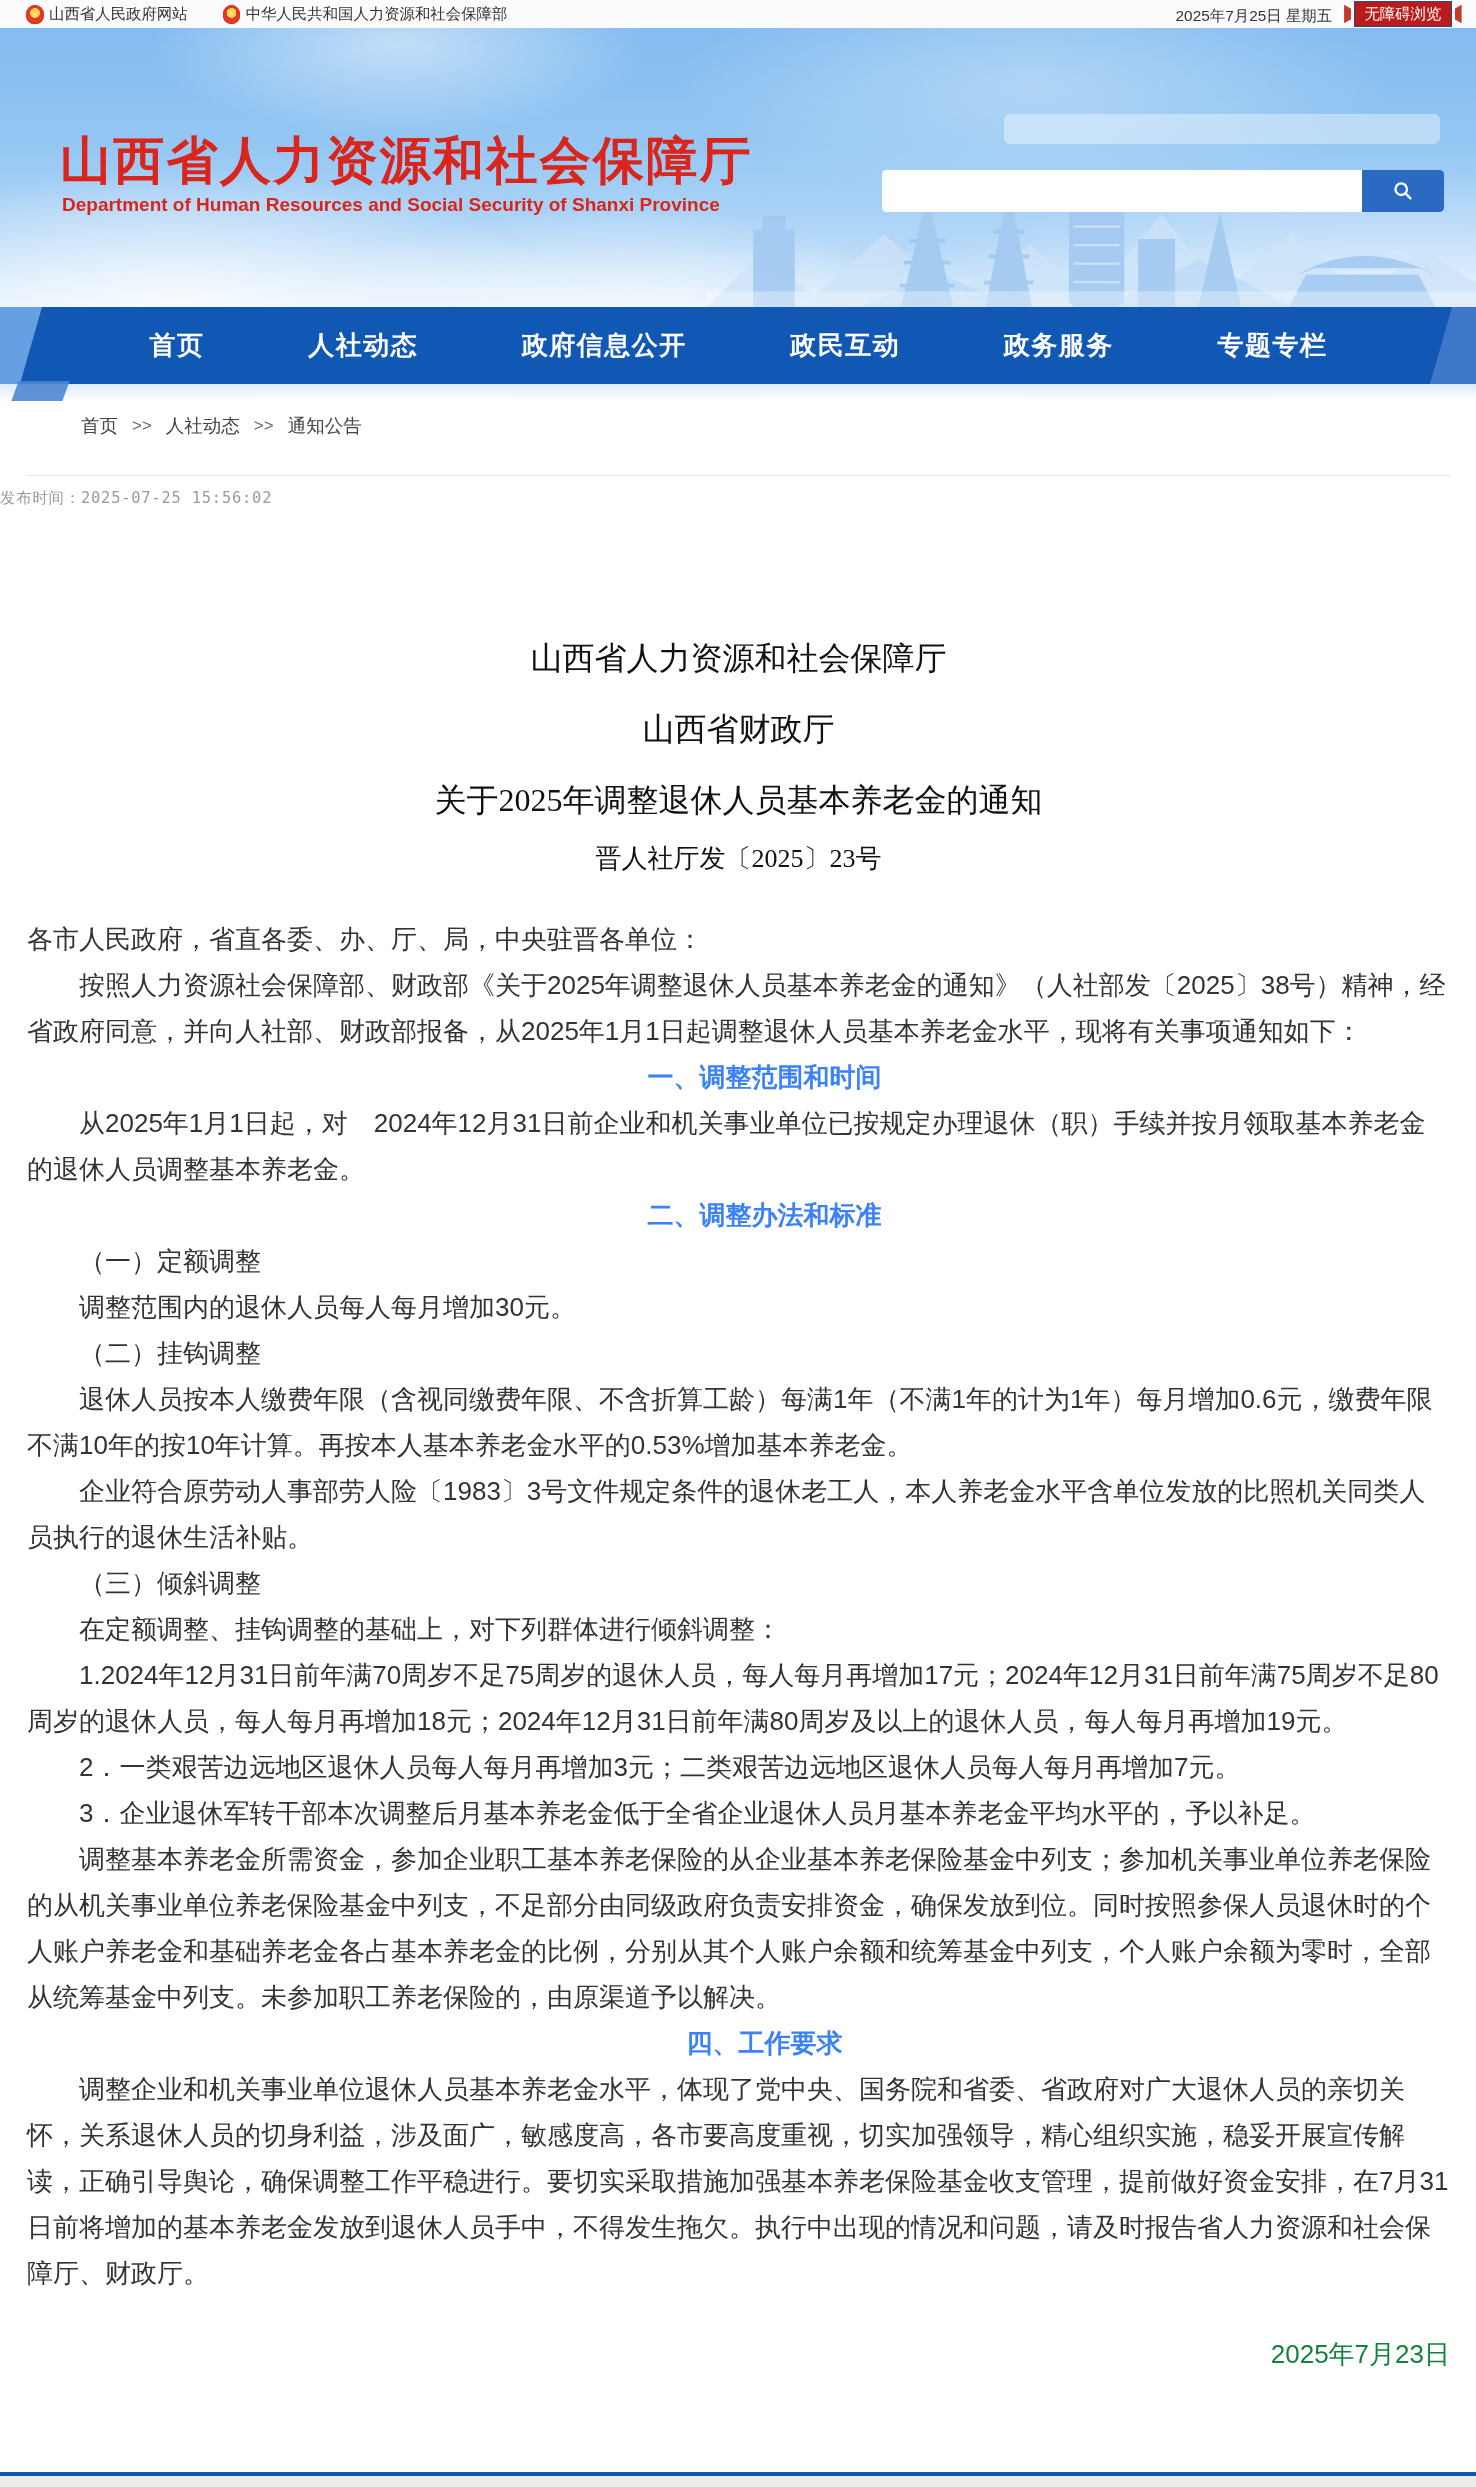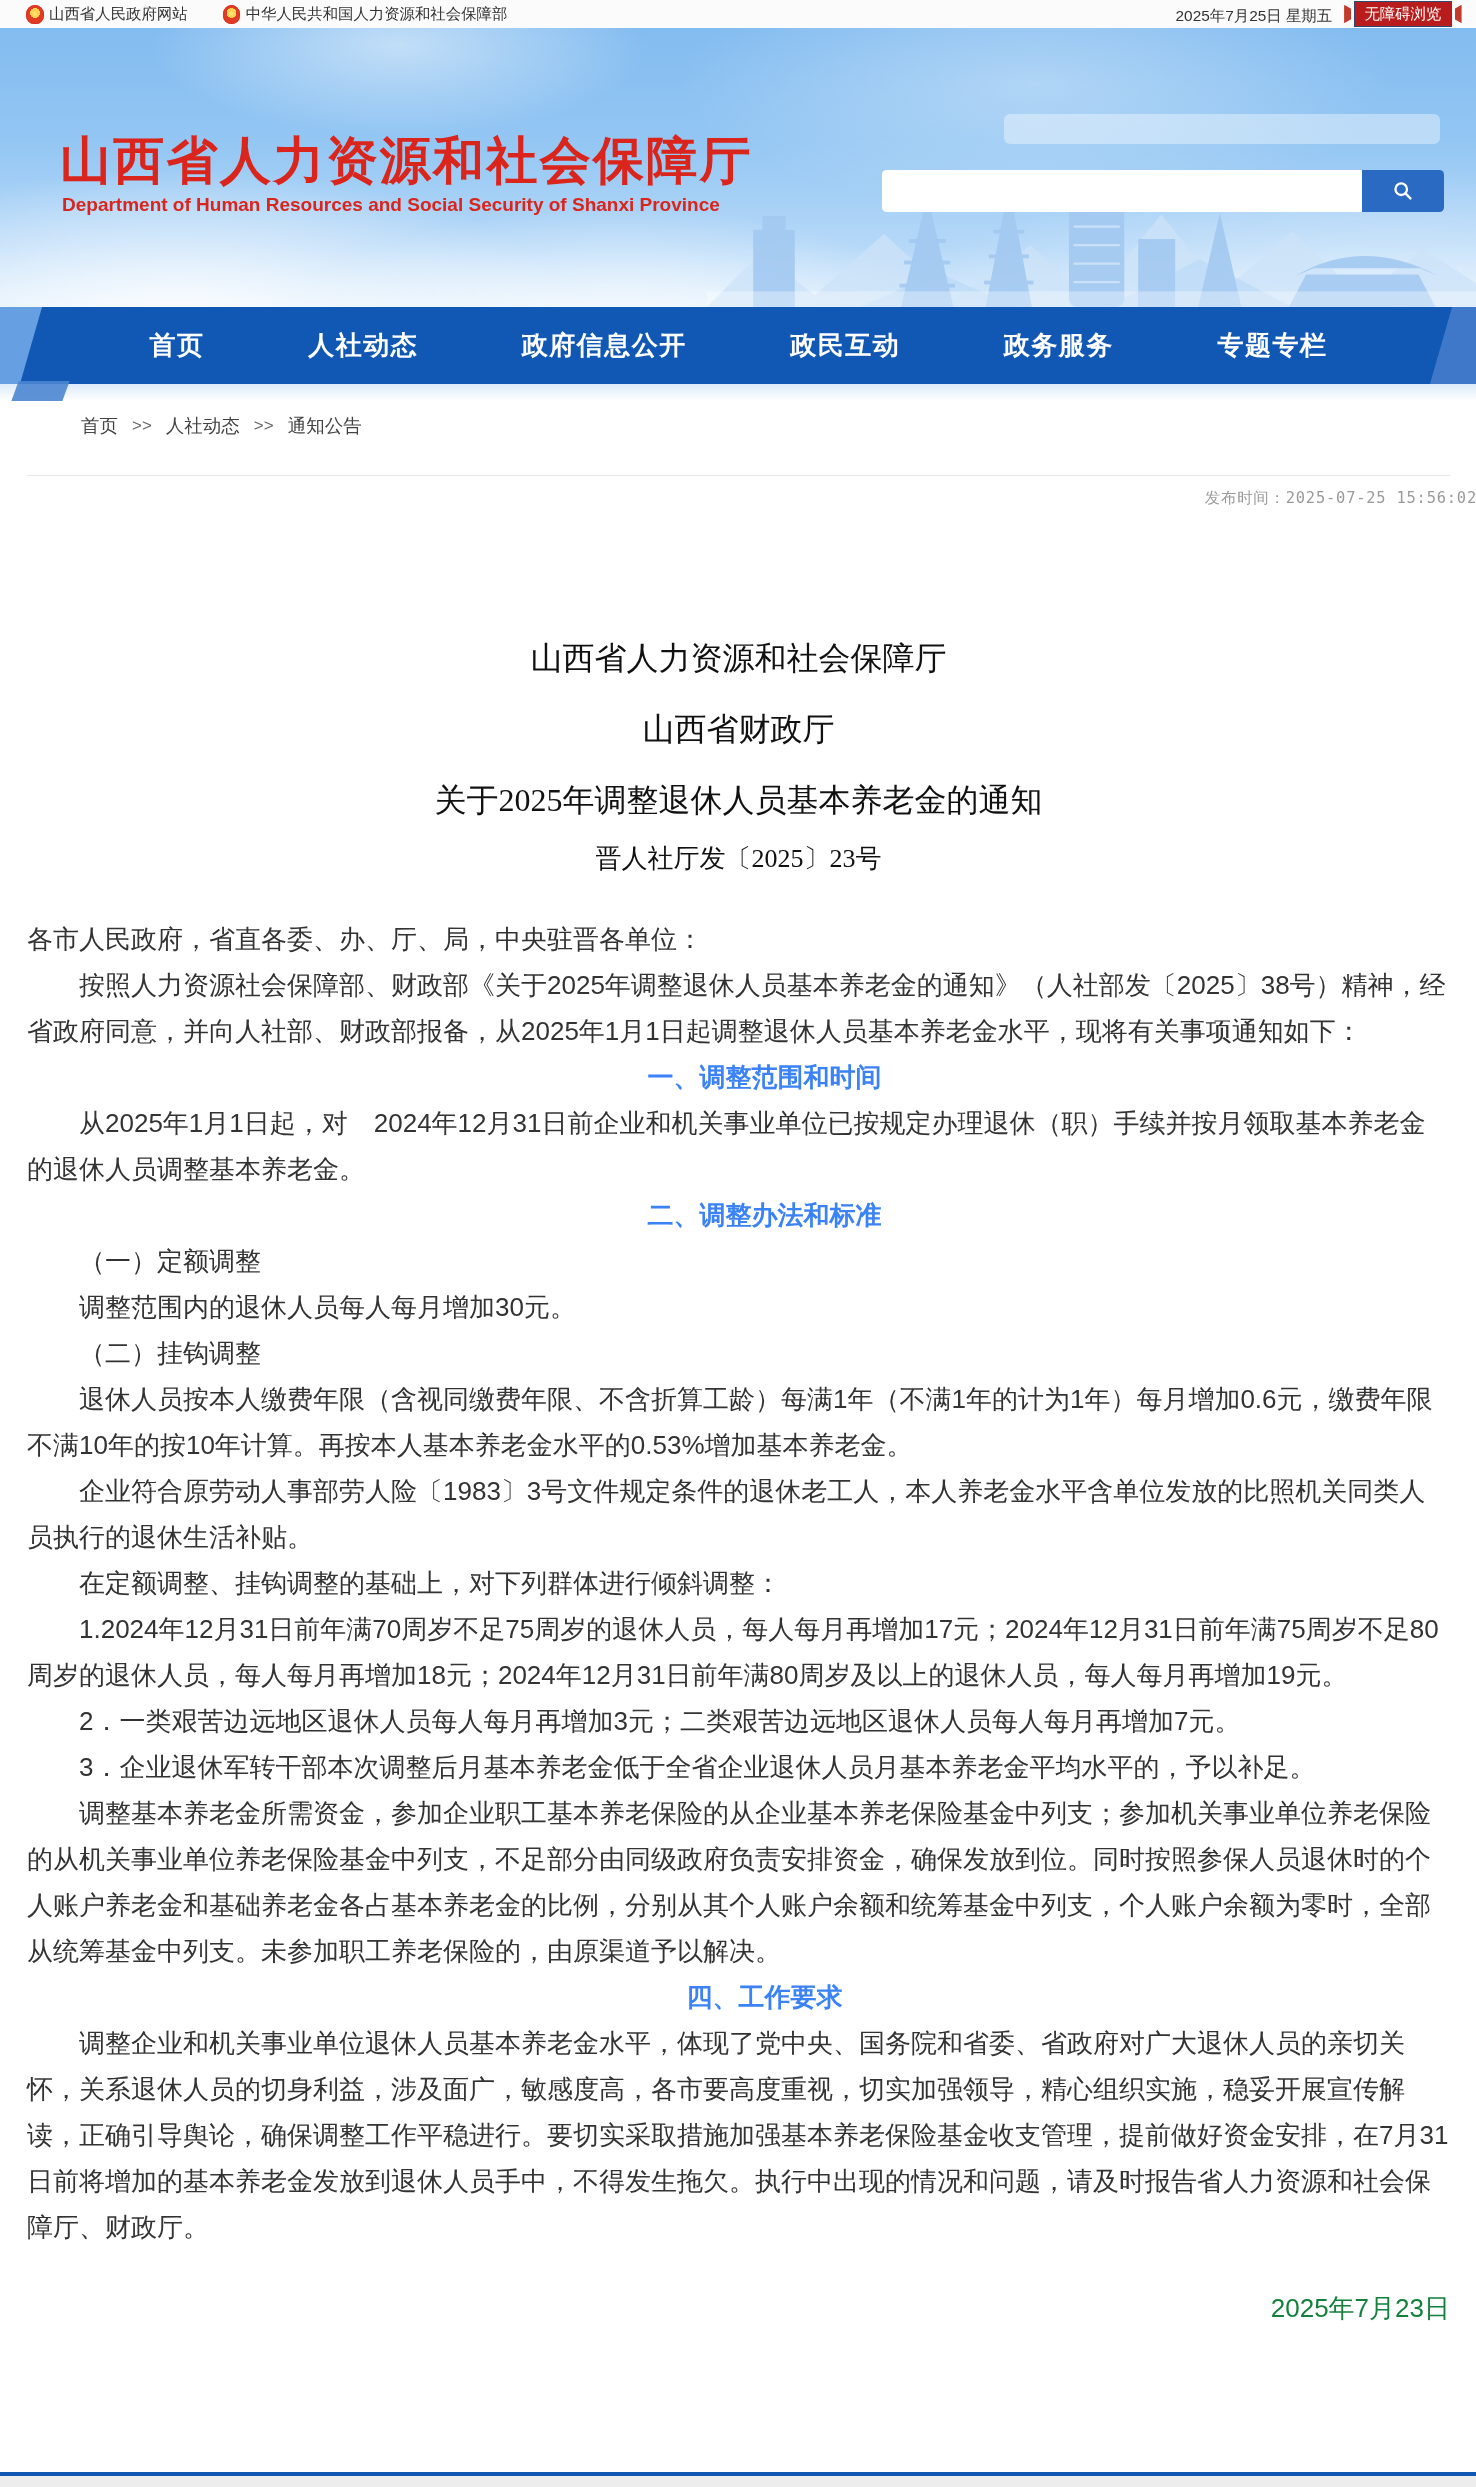--- a/index.html
+++ b/index.html
@@ -44,21 +44,21 @@
   .nav li { color:#fff; font-size:26px; font-weight:bold; letter-spacing:1.5px; cursor:pointer; white-space:nowrap; }
   .nav-fade { position:relative; height:20px; background:linear-gradient(180deg,#dcebfa,#ffffff 85%); }
   .nav-fade-wedge { position:absolute; left:15.4px; top:-3.1px; width:51px; height:20px; background:#4c86d2; transform:skewX(-20deg); opacity:.9; }
 
   
   main { flex:1; }
   .breadcrumb { margin-top:9.2px; padding-left:81px; font-size:18.5px; color:#444; display:flex; align-items:center; gap:14px; }
   .crumb { cursor:pointer; }
   .crumb-sep { color:#666; font-size:17px; }
   .divider { margin:37px 27px 0; border-top:0.8px solid #e6e6e6; }
-  .publish { margin-top:12.3px; text-align:right; font-family:"DejaVu Sans Mono", monospace; font-size:15.4px; color:#9a9a9a; letter-spacing:0.8px; }
+  .publish { margin-top:12.3px; text-align:left; font-family:"DejaVu Sans Mono", monospace; font-size:15.4px; color:#9a9a9a; letter-spacing:0.8px; }
 
   .doc-title { margin-top:114px; text-align:center; font-family:"Liberation Serif","DejaVu Serif",serif; color:#111; }
   .doc-title .t-line { font-size:32px; line-height:71px; font-weight:400; }
   .doc-number { margin-top:4.6px; text-align:center; font-family:"Liberation Serif","DejaVu Serif",serif; font-size:26px; color:#111; }
 
   .article { margin-top:40px; padding:0 27px; font-size:26px; line-height:46px; color:#333; }
   .para { text-indent:2em; }
   .para.salutation { text-indent:0; }
   .para.heading { font-weight:bold; color:#3b82f6;text-align:center; }
   .sign-date { margin-top:35px; text-align:right; font-size:26px; color:#15803d; padding-right:0; }
@@ -173,20 +173,21 @@
       <div class="para salutation">各市人民政府，省直各委、办、厅、局，中央驻晋各单位：</div>
       <div class="para">按照人力资源社会保障部、财政部《关于2025年调整退休人员基本养老金的通知》（人社部发〔2025〕38号）精神，经省政府同意，并向人社部、财政部报备，从2025年1月1日起调整退休人员基本养老金水平，现将有关事项通知如下：</div>
       <div class="para heading">一、调整范围和时间</div>
       <div class="para">从2025年1月1日起，对　2024年12月31日前企业和机关事业单位已按规定办理退休（职）手续并按月领取基本养老金的退休人员调整基本养老金。</div>
       <div class="para heading">二、调整办法和标准</div>
       <div class="para">（一）定额调整</div>
       <div class="para">调整范围内的退休人员每人每月增加30元。</div>
       <div class="para">（二）挂钩调整</div>
       <div class="para">退休人员按本人缴费年限（含视同缴费年限、不含折算工龄）每满1年（不满1年的计为1年）每月增加0.6元，缴费年限不满10年的按10年计算。再按本人基本养老金水平的0.53%增加基本养老金。</div>
       <div class="para">企业符合原劳动人事部劳人险〔1983〕3号文件规定条件的退休老工人，本人养老金水平含单位发放的比照机关同类人员执行的退休生活补贴。</div>
+      <div class="para">（三）倾斜调整</div>
       <div class="para">在定额调整、挂钩调整的基础上，对下列群体进行倾斜调整：</div>
       <div class="para">1.2024年12月31日前年满70周岁不足75周岁的退休人员，每人每月再增加17元；2024年12月31日前年满75周岁不足80周岁的退休人员，每人每月再增加18元；2024年12月31日前年满80周岁及以上的退休人员，每人每月再增加19元。</div>
       <div class="para">2．一类艰苦边远地区退休人员每人每月再增加3元；二类艰苦边远地区退休人员每人每月再增加7元。</div>
       <div class="para">3．企业退休军转干部本次调整后月基本养老金低于全省企业退休人员月基本养老金平均水平的，予以补足。</div>
       <div class="para">调整基本养老金所需资金，参加企业职工基本养老保险的从企业基本养老保险基金中列支；参加机关事业单位养老保险的从机关事业单位养老保险基金中列支，不足部分由同级政府负责安排资金，确保发放到位。同时按照参保人员退休时的个人账户养老金和基础养老金各占基本养老金的比例，分别从其个人账户余额和统筹基金中列支，个人账户余额为零时，全部从统筹基金中列支。未参加职工养老保险的，由原渠道予以解决。</div>
       <div class="para heading">四、工作要求</div>
       <div class="para">调整企业和机关事业单位退休人员基本养老金水平，体现了党中央、国务院和省委、省政府对广大退休人员的亲切关怀，关系退休人员的切身利益，涉及面广，敏感度高，各市要高度重视，切实加强领导，精心组织实施，稳妥开展宣传解读，正确引导舆论，确保调整工作平稳进行。要切实采取措施加强基本养老保险基金收支管理，提前做好资金安排，在7月31日前将增加的基本养老金发放到退休人员手中，不得发生拖欠。执行中出现的情况和问题，请及时报告省人力资源和社会保障厅、财政厅。</div>
       <div class="sign-date">2025年7月23日</div>
     </article>
 

